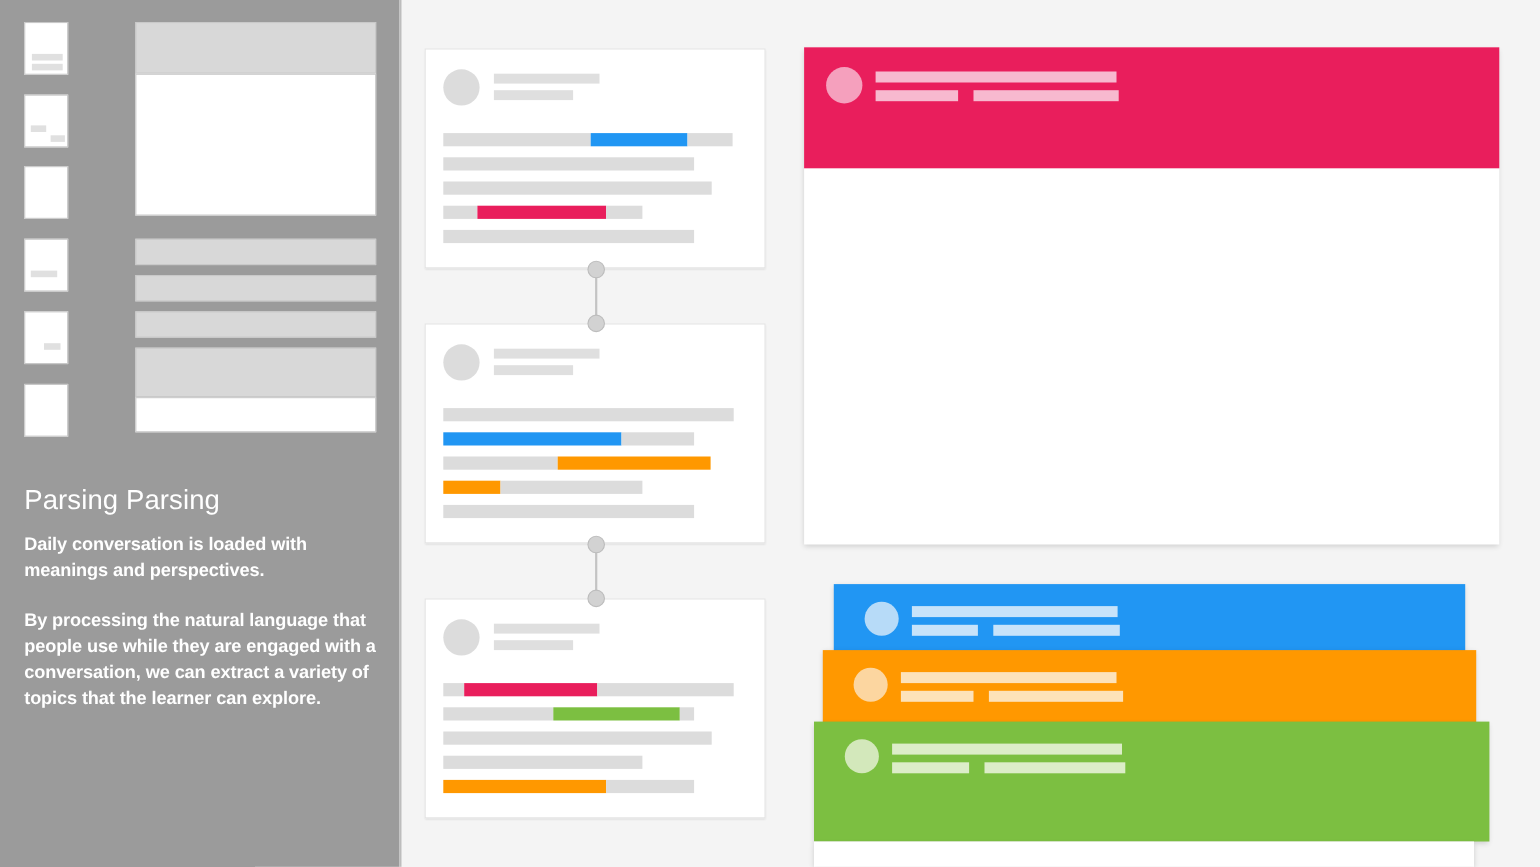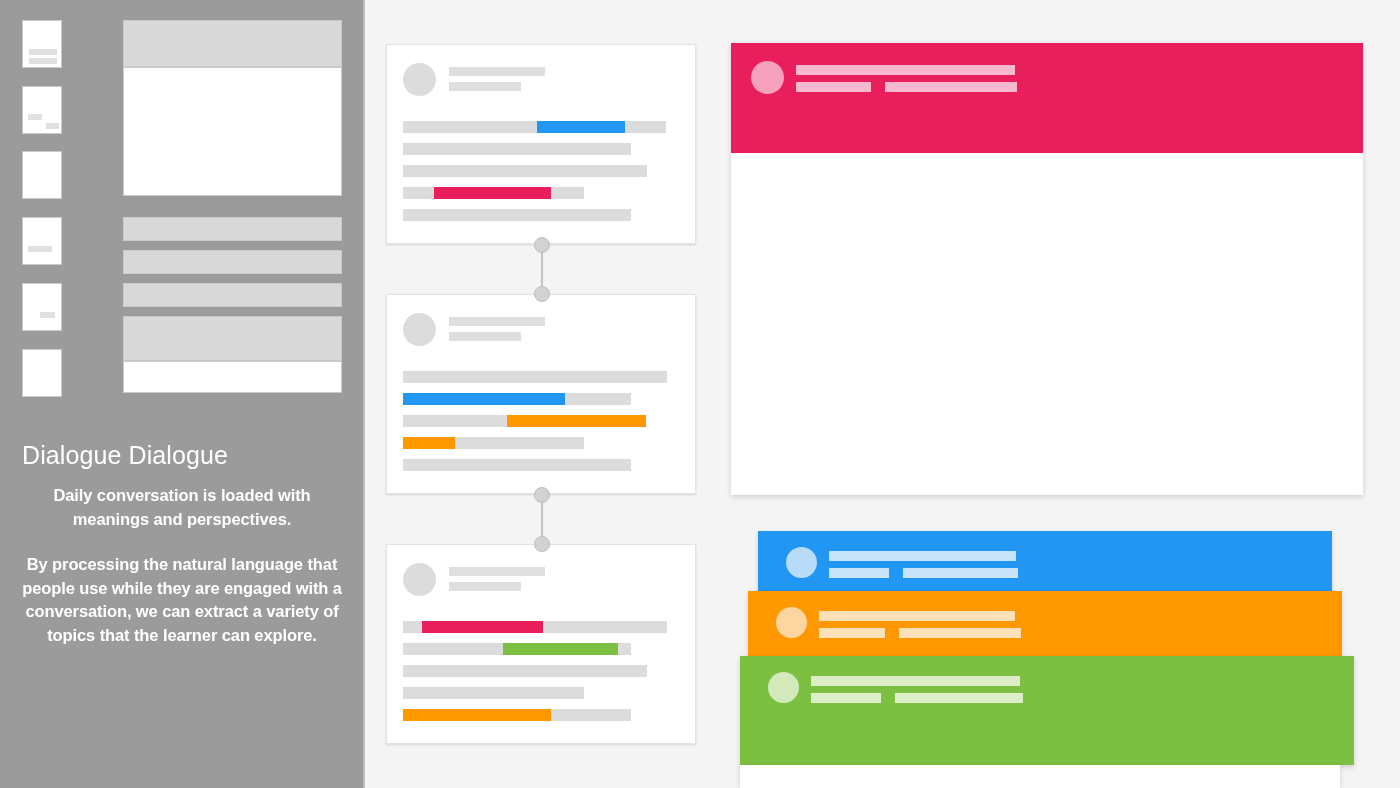--- a/index.html
+++ b/index.html
@@ -37,21 +37,20 @@
   #sidebar-copy{
     position:absolute;left:22px;top:440px;width:320px;color:#ffffff;
   }
   #sidebar-title{
     font-size:25px;font-weight:400;line-height:30px;margin:0 0 14px 0;
     letter-spacing:0.1px;
   }
   .para{
     font-size:16.5px;line-height:23.5px;font-weight:bold;margin:0 0 22px 0;
     letter-spacing:-0.1px;
-    text-align:center;
   }
   .para:last-child{margin-bottom:0;}
 
   
   #midcol{position:absolute;left:386px;top:0;width:313px;height:788px;}
 
   .flowcard{
     position:absolute;left:0;width:310px;background:#ffffff;
     border:1px solid #e3e3e3;box-sizing:border-box;
     box-shadow:0 1px 2px rgba(0,0,0,0.13);
@@ -129,21 +128,21 @@
       <div class="block" style="left: 123px; top: 20px; width: 219px; height: 47px;"></div>
       <div class="block white" style="left: 123px; top: 67px; width: 219px; height: 129px;"></div>
       <div class="block" style="left: 123px; top: 217px; width: 219px; height: 24px;"></div>
       <div class="block" style="left: 123px; top: 250px; width: 219px; height: 24px;"></div>
       <div class="block" style="left: 123px; top: 283px; width: 219px; height: 24px;"></div>
       <div class="block" style="left: 123px; top: 316px; width: 219px; height: 45px;"></div>
       <div class="block white" style="left: 123px; top: 361px; width: 219px; height: 32px;"></div>
     </div>
 
   <div id="sidebar-copy">
-    <h1 id="sidebar-title">Dialogue Dialogue</h1>
+    <h1 id="sidebar-title">Parsing Parsing</h1>
     <p class="para">Daily conversation is loaded with meanings and perspectives.</p>
     <p class="para">By processing the natural language that people use while they are engaged with a conversation, we can extract a variety of topics that the learner can explore.</p>
   </div>
 </div>
 <div id="sidebar-divider"></div>
 
 <div id="midcol">
     <div class="flowcard" style="top: 44px; height: 200px;">
       <div class="fc-head">
         <div class="fc-avatar"></div>

